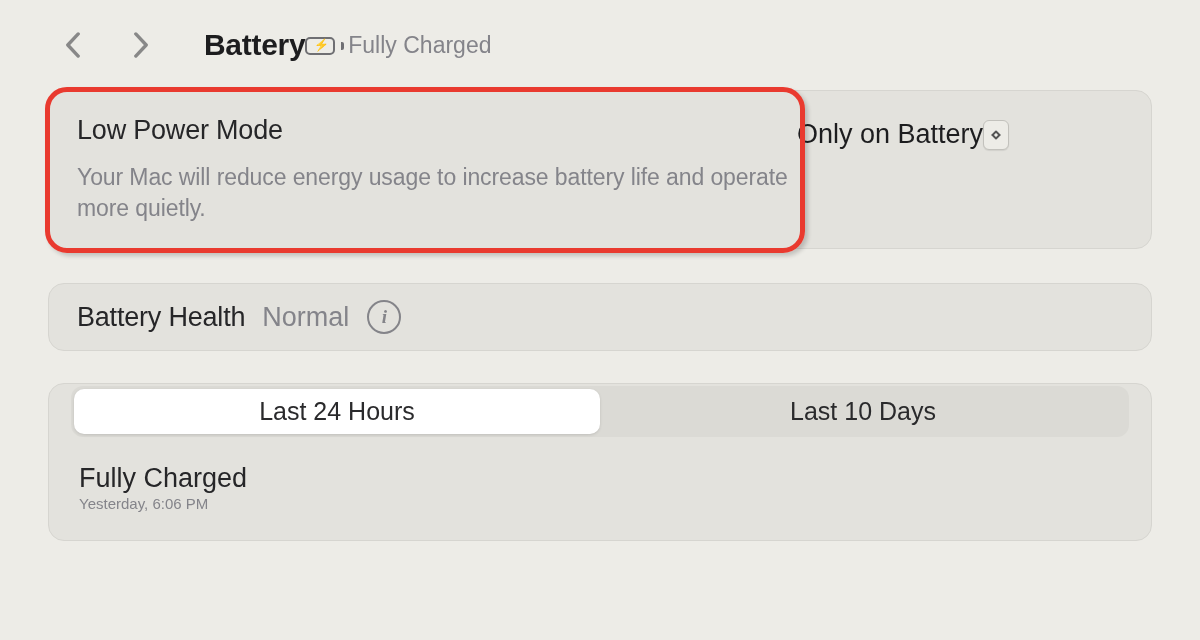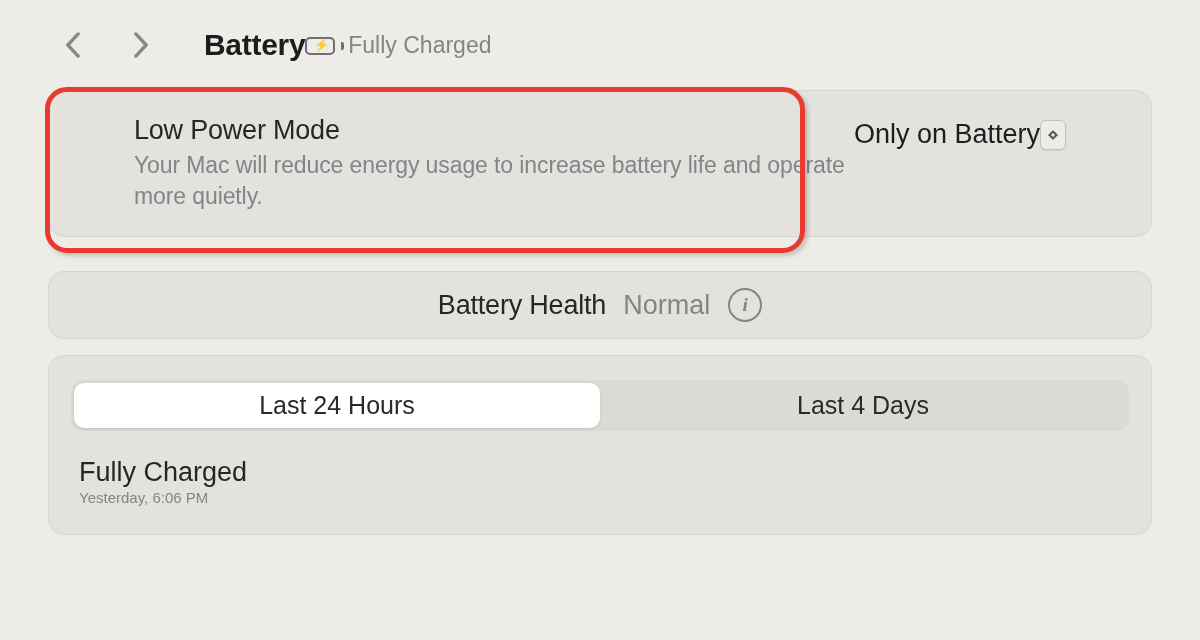--- a/index.html
+++ b/index.html
@@ -111,40 +111,40 @@
       border-radius: 22px;
       left: -4px;
       top: -4px;
       width: 760px;
       height: 166px;
       box-shadow: 3px 3px 4px rgba(0,0,0,0.18);
       pointer-events: none;
     }
     .row {
       display: flex;
-      justify-content: center;
+      justify-content: flex-start;
       align-items: flex-start;
     }
     .lpm-card .row {
       padding: 24px 28px;
     }
     .lpm-left {
       max-width: 720px;
     }
     .setting-title {
       font-size: 27px;
       font-weight: 400;
       color: #262628;
       letter-spacing: -0.2px;
     }
     .setting-desc {
       font-size: 23px;
       color: #84848a;
       line-height: 1.35;
-      margin-top: 4px;
+      margin-top: 16px;
       letter-spacing: -0.1px;
     }
     .dropdown {
       display: flex;
       align-items: center;
       gap: 0;
       margin-top: 4px;
     }
     .dropdown-label {
       font-size: 27px;
@@ -191,22 +191,22 @@
       color: #848489;
       cursor: pointer;
     }
     .info-circle span {
       font-family: Georgia, serif;
       font-style: italic;
       font-size: 19px;
       font-weight: 600;
     }
     .history-card {
-      margin-top: 16px;
-      padding: 24px 22px 28px 22px;
+      margin-top: 32px;
+      padding: 2px 22px 28px 22px;
     }
     .seg-control {
       display: flex;
       background: #dbdad5;
       border-radius: 12px;
       padding: 3px;
       width: 100%;
     }
     .seg-item {
       flex: 1;
@@ -295,21 +295,21 @@
         <div class="info-circle">
           <span>i</span>
         </div>
       </div>
     </div>
   </div>
 
   <div class="card history-card">
     <div class="seg-control">
       <div class="seg-item active">Last 24 Hours</div>
-      <div class="seg-item">Last 4 Days</div>
+      <div class="seg-item">Last 10 Days</div>
     </div>
     <div class="history-detail">
       <div class="history-status">Fully Charged</div>
       <div class="history-time">Yesterday, 6:06 PM</div>
     </div>
   </div>
 
 </div>
 
 </body></html>

